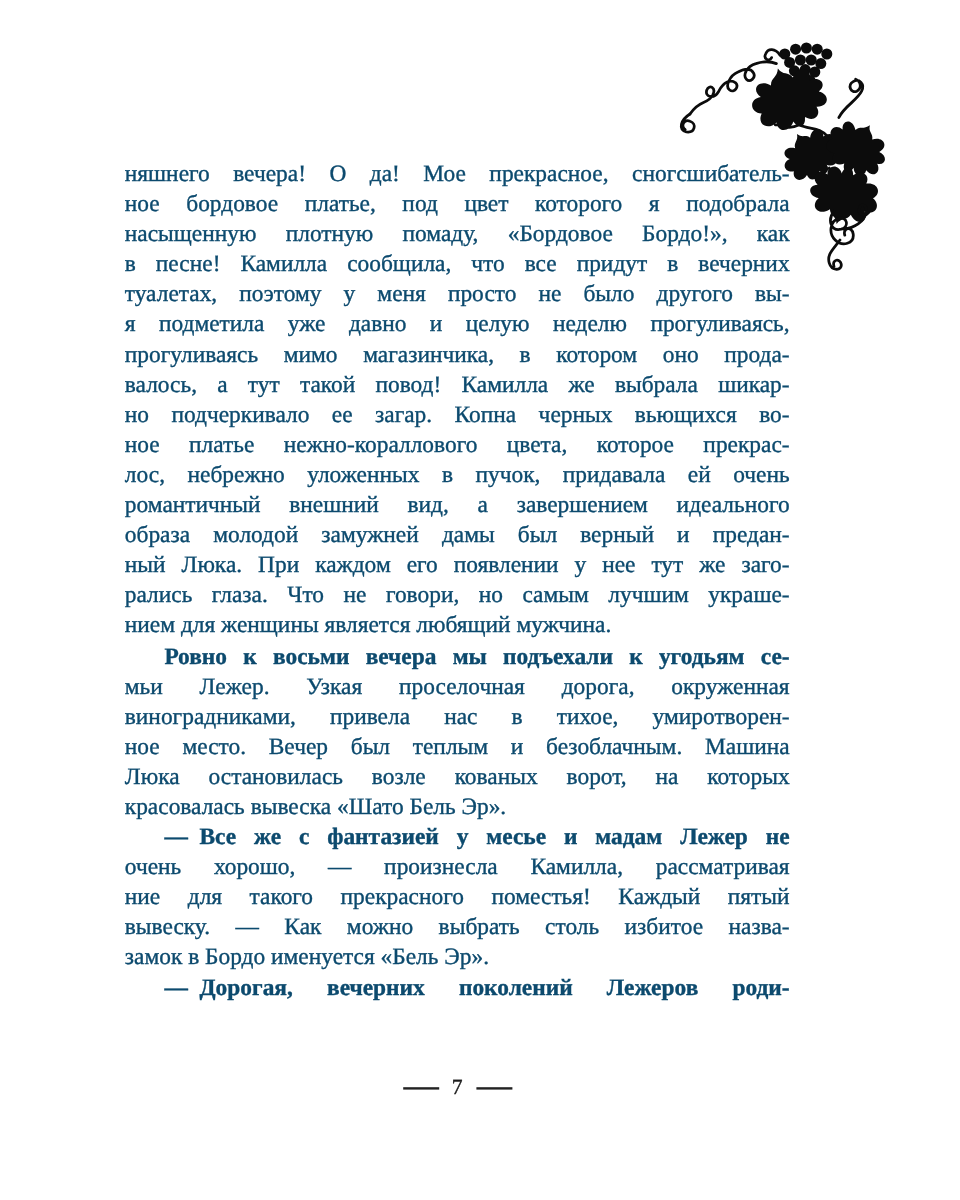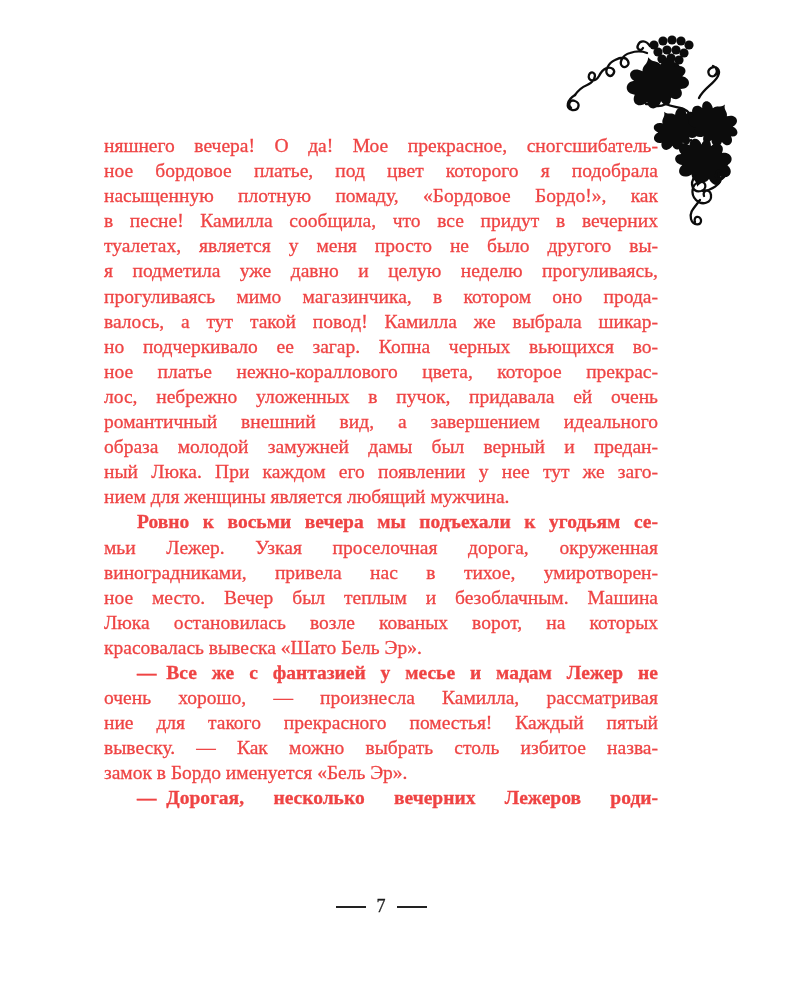--- a/index.html
+++ b/index.html
@@ -23,21 +23,21 @@
     position: absolute;
     left: 104px; top: 133px;
     width: 554px;
   }
   .line {
     font-size: 19.5px;
     line-height: 25.1px;
     text-align: justify;
     text-align-last: justify;
     white-space: normal;
-    color: #ef4444;
+    color: #0c4a6e;
     -webkit-text-stroke: 0.3px currentColor;
   }
   .line.lastline { text-align-last: left; }
   .line.indent { text-indent: 33px; font-weight: bold; }
   .footer {
     position: absolute;
     left: 104px; top: 895px;
     width: 554px; height: 24px;
     display: flex;
     align-items: center;
@@ -123,43 +123,44 @@
            M138,172 C132,180 127,184 129,191 C131,198 140,198 139,192 C138,187 131,188 133,194
            M141,163 C150,162 158,157 160,149 C161,143 155,140 154,146 C153,151 159,153 162,149"></path>
     </svg>
   </div>
 
   <div class="text-block">
       <div class="line">няшнего вечера! О да! Мое прекрасное, сногсшибатель-</div>
       <div class="line">ное бордовое платье, под цвет которого я подобрала</div>
       <div class="line">насыщенную плотную помаду, «Бордовое Бордо!», как</div>
       <div class="line">в песне! Камилла сообщила, что все придут в вечерних</div>
-      <div class="line">туалетах, является у меня просто не было другого вы-</div>
+      <div class="line">туалетах, поэтому у меня просто не было другого вы-</div>
       <div class="line">я подметила уже давно и целую неделю прогуливаясь,</div>
       <div class="line">прогуливаясь мимо магазинчика, в котором оно прода-</div>
       <div class="line">валось, а тут такой повод! Камилла же выбрала шикар-</div>
       <div class="line">но подчеркивало ее загар. Копна черных вьющихся во-</div>
       <div class="line">ное платье нежно-кораллового цвета, которое прекрас-</div>
       <div class="line">лос, небрежно уложенных в пучок, придавала ей очень</div>
       <div class="line">романтичный внешний вид, а завершением идеального</div>
       <div class="line">образа молодой замужней дамы был верный и предан-</div>
       <div class="line">ный Люка. При каждом его появлении у нее тут же заго-</div>
+      <div class="line">рались глаза. Что не говори, но самым лучшим украше-</div>
       <div class="line lastline">нием для женщины является любящий мужчина.</div>
       <div class="line indent">Ровно к восьми вечера мы подъехали к угодьям се-</div>
       <div class="line">мьи Лежер. Узкая проселочная дорога, окруженная</div>
       <div class="line">виноградниками, привела нас в тихое, умиротворен-</div>
       <div class="line">ное место. Вечер был теплым и безоблачным. Машина</div>
       <div class="line">Люка остановилась возле кованых ворот, на которых</div>
       <div class="line lastline">красовалась вывеска «Шато Бель Эр».</div>
       <div class="line indent">— Все же с фантазией у месье и мадам Лежер не</div>
       <div class="line">очень хорошо, — произнесла Камилла, рассматривая</div>
       <div class="line">ние для такого прекрасного поместья! Каждый пятый</div>
       <div class="line">вывеску. — Как можно выбрать столь избитое назва-</div>
       <div class="line lastline">замок в Бордо именуется «Бель Эр».</div>
-      <div class="line indent">— Дорогая, несколько вечерних Лежеров роди-</div>
+      <div class="line indent">— Дорогая, вечерних поколений Лежеров роди-</div>
     </div>
 
   <div class="footer">
     <span class="dash"></span>
     <span class="pnum">7</span>
     <span class="dash"></span>
   </div>
 </div>
 
 </body></html>

